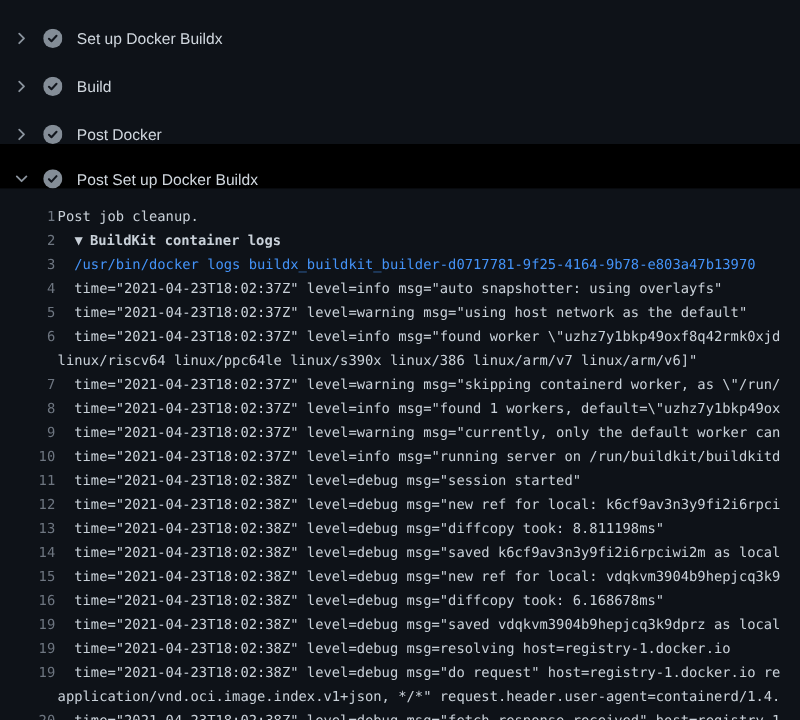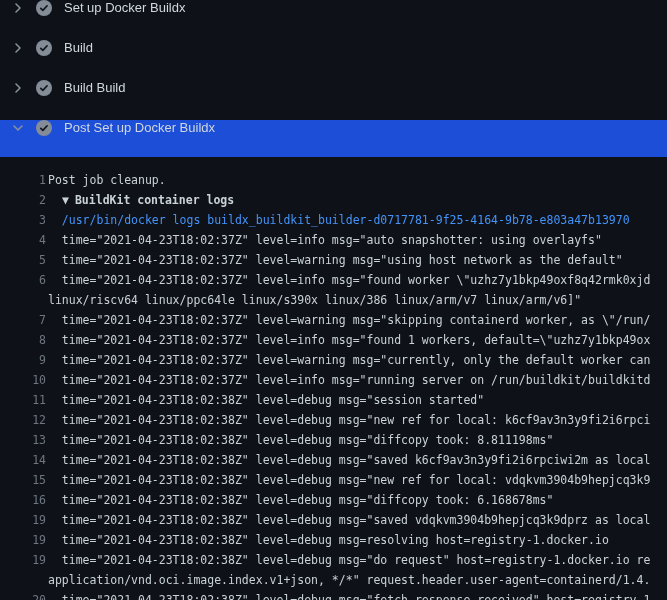--- a/index.html
+++ b/index.html
@@ -6,27 +6,27 @@
   html, body {
     width: 667px; height: 600px;
     overflow: hidden;
     background: #0e1218;
     font-family: "Liberation Sans", sans-serif;
   }
   
   .step-row {
     height: 40px;
     display: flex;
-    align-items: flex-start;
+    align-items: flex-end;
     padding-left: 10px;
     cursor: pointer;
   }
   .step-row.highlighted {
     height: 37px;
-    background: #1d4ed8;
+    background: #000000;
   }
   .chev {
     width: 16px; height: 16px;
     flex: none;
     display: flex; align-items: center; justify-content: center;
     margin-right: 10px;
   }
   .status-circle {
     width: 16px; height: 16px;
     flex: none;
@@ -107,21 +107,21 @@
       <svg width="16" height="16" viewBox="0 0 16 16">
           <path d="M6 4l4 4-4 4" fill="none" stroke="#8b949e" stroke-width="1.5" stroke-linecap="round" stroke-linejoin="round"></path>
         </svg>
     </span>
     <span class="status-circle">
       <svg width="16" height="16" viewBox="0 0 16 16">
           <circle cx="8" cy="8" r="8" fill="#848d97"></circle>
           <path d="M4.8 8.3l2.1 2.1 4.2-4.6" fill="none" stroke="#12161d" stroke-width="1.7" stroke-linecap="round" stroke-linejoin="round"></path>
         </svg>
     </span>
-    <span class="step-label">Build Build</span>
+    <span class="step-label">Post Docker</span>
   </div>
 
   <div class="step-row highlighted">
     <span class="chev">
       <svg width="16" height="16" viewBox="0 0 16 16">
           <path d="M4 6l4 4 4-4" fill="none" stroke="#8b949e" stroke-width="1.5" stroke-linecap="round" stroke-linejoin="round"></path>
         </svg>
     </span>
     <span class="status-circle">
       <svg width="16" height="16" viewBox="0 0 16 16">

